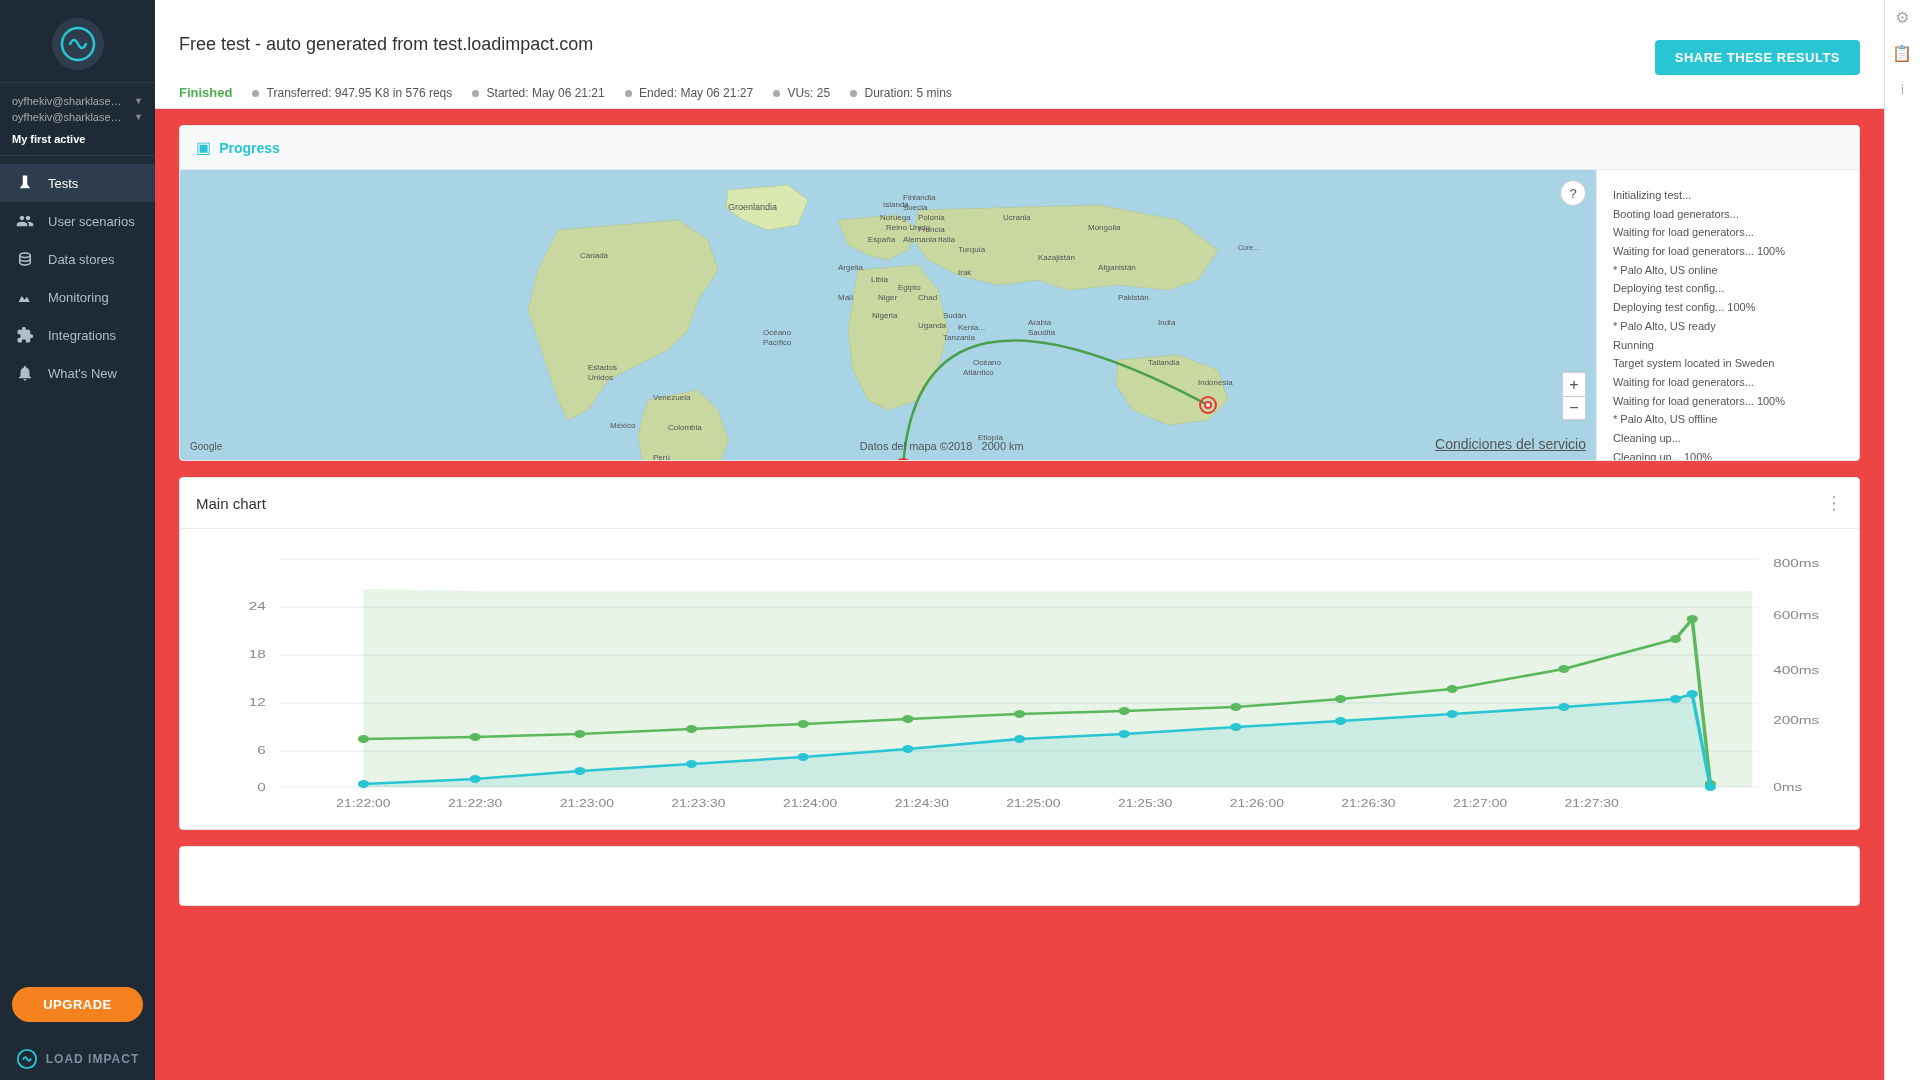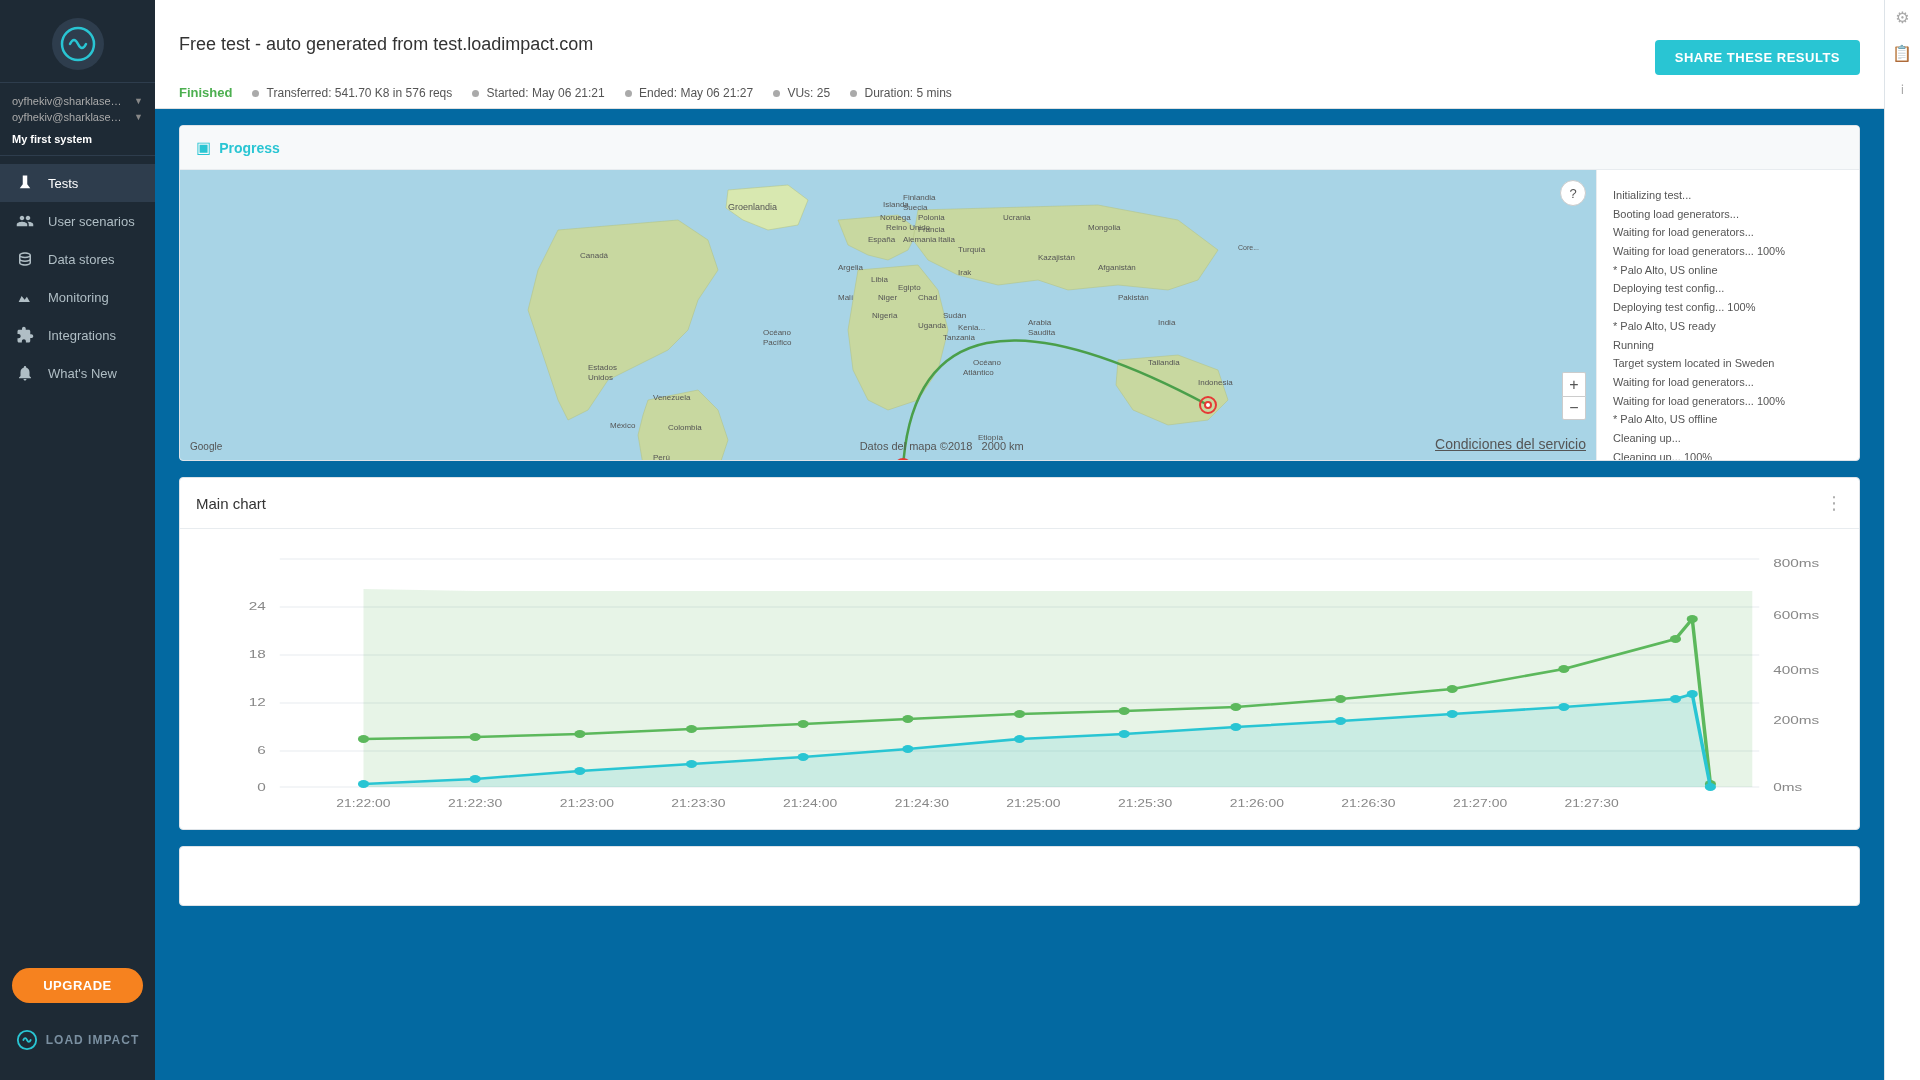--- a/index.html
+++ b/index.html
@@ -57,33 +57,33 @@
       border-radius: 20px;
       padding: 10px 0;
       font-size: 13px;
       font-weight: 700;
       cursor: pointer;
       width: calc(100% - 24px);
       letter-spacing: 0.5px;
     }
     .brand-footer {
       display: flex; align-items: center; justify-content: center;
-      padding: 10px 0 29px 0;
+      padding: 10px 0 10px 0;
       gap: 8px;
     }
     .brand-footer svg { width: 22px; height: 22px; }
     .brand-footer span { font-size: 12px; color: #7a8fa0; font-weight: 700; letter-spacing: 1px; }
 
     
     #main {
       flex: 1;
       display: flex;
       flex-direction: column;
       overflow-y: auto;
-      background: #0369a1;
+      background: #ef4444;
     }
 
     
     #header {
       background: #fff;
       padding: 14px 24px 0 24px;
       border-bottom: 1px solid #e0e0e0;
       position: sticky; top: 0; z-index: 10;
     }
     .header-top {
@@ -245,21 +245,21 @@
   </div>
   <div class="user-section">
     <div class="user-row">
       <span>oyfhekiv@sharklasers....</span>
       <span class="chevron">▼</span>
     </div>
     <div class="user-row">
       <span>oyfhekiv@sharklasers...</span>
       <span class="chevron">▼</span>
     </div>
-    <div class="project-label">My first system</div>
+    <div class="project-label">My first active</div>
   </div>
   <nav class="nav-items">
     <div class="nav-item active">
       <svg viewBox="0 0 24 24" fill="currentColor">
           <path d="M9 3v10.5l-4 5.5h14l-4-5.5V3H9zm0-1h6v1H9V2z"></path>
         </svg>
       <span>Tests</span>
     </div>
     <div class="nav-item">
       <svg viewBox="0 0 24 24" fill="currentColor">
@@ -306,21 +306,21 @@
 
   <div id="header">
     <div class="header-top">
       <h1 class="page-title">Free test - auto generated from test.loadimpact.com</h1>
       <button class="share-btn">SHARE THESE RESULTS</button>
     </div>
     <div class="status-bar">
       <span class="status-finished">Finished</span>
       <span class="status-item">
         <span class="status-dot"></span>
-        <span>Transferred: 541.70 K8 in 576 reqs</span>
+        <span>Transferred: 947.95 K8 in 576 reqs</span>
       </span>
       <span class="status-item">
         <span class="status-dot"></span>
         <span>Started: May 06 21:21</span>
       </span>
       <span class="status-item">
         <span class="status-dot"></span>
         <span>Ended: May 06 21:27</span>
       </span>
       <span class="status-item">

